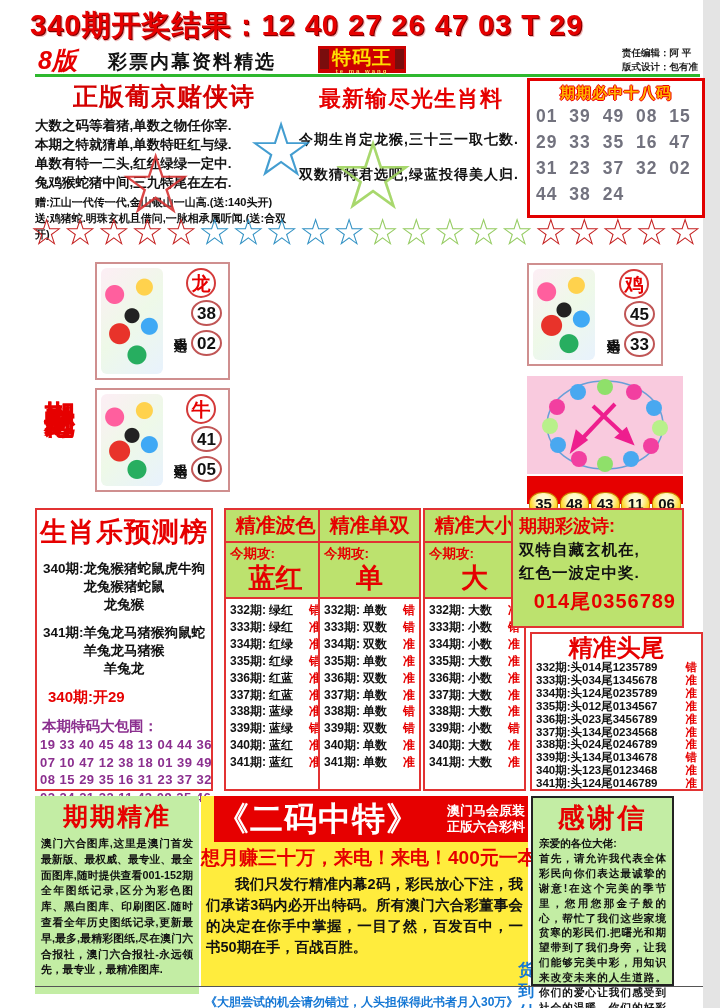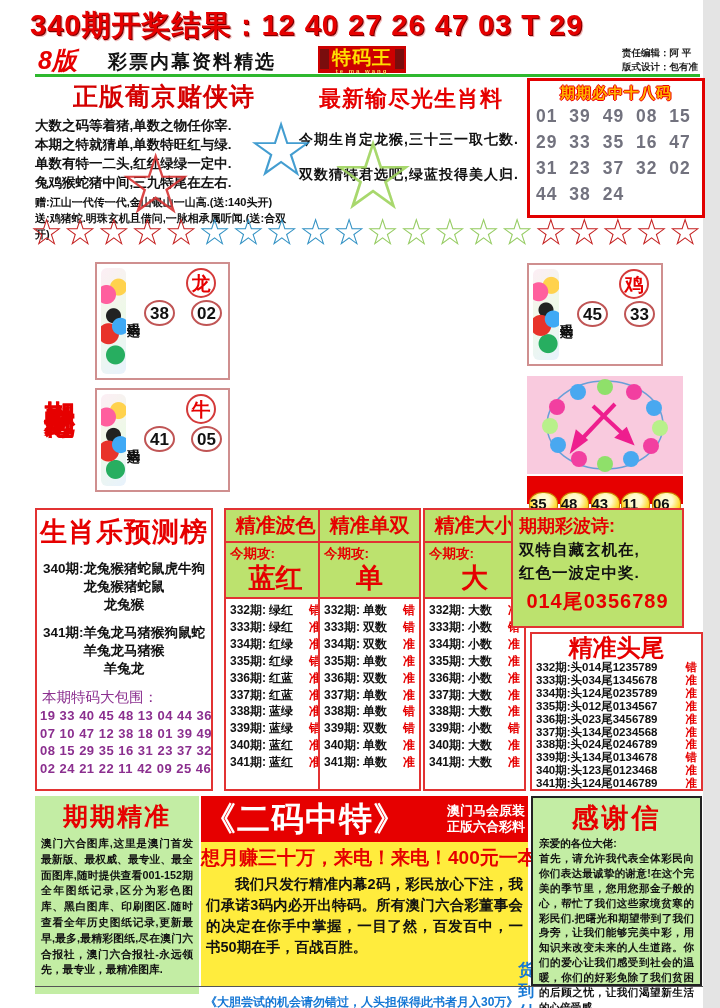--- a/index.html
+++ b/index.html
@@ -59,75 +59,75 @@
       radial-gradient(circle at 30% 62%, #e8332a 0 10px, transparent 11px),
       radial-gradient(circle at 58% 82%, #27ae60 0 9px, transparent 10px),
       radial-gradient(circle at 50% 45%, #222 0 7px, transparent 8px),
       linear-gradient(135deg,#fdeef5 0%,#eef9e8 50%,#e8f2fd 100%); }
   .card-right { flex:1; display:flex; flex-direction:column; align-items:flex-end; padding-right:2px; }
   .name-circle { width:30px; height:30px; border:2px solid #d43a3a; border-radius:50%; color:#e60000;
     font-size:19px; font-weight:bold; text-align:center; line-height:27px; margin-right:6px; }
   .lucky-row { display:flex; align-items:center; margin-top:2px; }
   .lucky-label { writing-mode:vertical-rl; text-orientation:upright; font-size:13px; font-weight:bold;
     color:#111; line-height:15px; margin-right:3px; letter-spacing:0; }
-  .num-col { display:flex; flex-direction:row; gap:16px; }
+  .num-col { display:flex; flex-direction:column; gap:4px; }
   .num-circle { min-width:31px; height:26px; border:2px solid #c05555; border-radius:50%; font-size:17px;
     font-weight:bold; color:#111; text-align:center; line-height:23px; padding:0 2px; }
   .pink-box { position:absolute; left:527px; top:376px; width:156px; height:98px; background:#f9cade; }
   .clock-strip { position:absolute; left:527px; top:476px; width:156px; height:28px; background:#e60000;
     display:flex; align-items:center; justify-content:space-between; padding:0 2px; }
   .badge { width:29px; height:24px; background:radial-gradient(circle at 50% 35%,#fffbd0 0 30%,#ffd829 70%,#f0a000 100%);
     border:1px solid #c87d00; border-radius:46% 46% 40% 40%; font-size:15px; font-weight:bold; color:#111;
-    text-align:left; line-height:22px;margin-top:28px; }
+    text-align:center; line-height:22px;margin-top:28px; }
 
   
   .pred-left { position:absolute; left:35px; top:508px; width:178px; height:283px; border:2px solid #e23333;
     background:#fff; padding:4px 3px; }
   .sx-title { font-size:27px; font-weight:bold; color:#e60000; text-align:center; letter-spacing:1px; }
   .sx-group { margin-top:10px; font-size:13.5px; font-weight:bold; color:#111; text-align:center; line-height:18px; }
   .sx-open { margin-top:10px; font-size:15px; font-weight:bold; color:#e60000; padding-left:8px; }
-  .bw-title { margin-top:10px; font-size:14.5px; font-weight:normal; color:#8b2f8f; padding-left:2px; }
+  .bw-title { margin-top:10px; font-size:14.5px; font-weight:bold; color:#8b2f8f; padding-left:2px; }
   .bw-row { font-size:13px; font-weight:bold; color:#8b2f8f; line-height:17.5px; white-space:nowrap; letter-spacing:.5px; }
 
   .pcol { position:absolute; top:508px; width:103px; height:283px; border:2px solid #e23333; background:#fff; }
   .pcol.c1 { left:224px; } .pcol.c2 { left:318px; } .pcol.c3 { left:423px; }
   .pcol-head { background:#bce26e; border-bottom:2px solid #e23333; padding:2px 0 4px; }
   .pcol-title { font-size:20px; font-weight:bold; color:#e60000; text-align:center; border-bottom:2px solid #e23333; padding-bottom:2px; }
   .attack-label { font-size:13.5px; font-weight:bold; color:#e60000; padding-left:4px; margin-top:2px; }
   .attack-value { font-size:27px; font-weight:bold; color:#e60000; text-align:center; line-height:30px; }
   .rows { padding:3px 4px 0; }
   .prow { display:flex; font-size:12px; font-weight:bold; color:#111; line-height:16.9px; white-space:nowrap; }
   .prow .v { margin-left:3px; }
   .prow .r { margin-left:auto; color:#e60000; }
 
   .wave-poem { position:absolute; left:511px; top:508px; width:173px; height:120px; background:#bce26e;
     border:2px solid #e23333; padding:4px 6px; }
   .wp-title { font-size:18px; font-weight:bold; color:#e60000; }
   .wp-line { font-size:15.5px; font-weight:bold; color:#111; line-height:23px; letter-spacing:1px; }
-  .wp-code { font-size:20px; font-weight:bold; color:#e60000; text-align:center; margin-top:4px; letter-spacing:1px; }
+  .wp-code { font-size:20px; font-weight:bold; color:#e60000; text-align:right; margin-top:4px; letter-spacing:1px; }
   .toutail { position:absolute; left:530px; top:632px; width:173px; height:159px; border:2px solid #e23333;
     background:#fff; padding:1px 4px; }
   .tt-title { font-size:24px; font-weight:bold; color:#e60000; text-align:center; line-height:26px; }
   .trow { display:flex; font-size:11.5px; font-weight:bold; color:#111; line-height:12.9px; white-space:nowrap; }
   .trow .r { margin-left:auto; color:#e60000; }
 
   
   .bot-left { position:absolute; left:35px; top:796px; width:164px; height:198px; background:#c3eda4; padding:4px 6px; }
   .bl-title { font-size:25px; font-weight:bold; color:#e60000; text-align:center; letter-spacing:2px; }
   .bl-body { margin-top:3px; font-size:10.8px; font-weight:bold; color:#111; line-height:15.8px; text-align:justify; }
   .bot-mid { position:absolute; left:201px; top:796px; width:327px; height:190px; background:#ffec3d; }
-  .banner { position:relative; height:46px; background:#e60000; display:flex; align-items:center; }
+  .banner { position:relative; height:46px; background:#e60000; display:flex; align-items:center;margin-left:13px; }
   .banner-main { color:#fff; font-size:33px; font-weight:bold; letter-spacing:1px; padding-left:2px; white-space:nowrap; }
   .banner-side { margin-left:auto; padding-right:3px; color:#fff; font-size:13px; font-weight:bold; line-height:16px; white-space:nowrap; }
   .hotline { margin-top:3px; text-align:center; font-size:19px; font-weight:bold; color:#e60000; white-space:nowrap; }
   .mid-body { padding:3px 5px 0; font-size:14.5px; font-weight:bold; color:#111; line-height:21px; text-indent:2em; text-align:justify; }
   .mid-foot { display:flex; align-items:center; padding:2px 4px 0; }
   .foot-note { font-size:12px; font-weight:bold; color:#1577d4; white-space:nowrap; }
   .cod { margin-left:auto; font-size:16px; font-weight:bold; color:#1577d4; letter-spacing:1px; }
-  .bot-right { position:absolute; left:531px; top:796px; width:171px; height:190px; background:#c3eda4;
+  .bot-right { position:absolute; left:531px; top:796px; width:143px; height:190px; background:#c3eda4;
     border:2px solid #222; padding:2px 6px; }
   .br-title { font-size:27px; font-weight:bold; color:#e60000; text-align:center; letter-spacing:3px; }
   .br-body { font-size:10.6px; font-weight:bold; color:#111; line-height:14.9px; text-align:justify; white-space:pre-line; }
   .bottom-rule { position:absolute; left:35px; top:986px; width:668px; height:1px; background:#555; }
 </style>
 </head>
 <body>
 
 <div class="page">
   <div class="edge"></div>
@@ -350,20 +350,21 @@
     <div>340期:龙兔猴猪蛇鼠虎牛狗</div>
         <div>龙兔猴猪蛇鼠</div>
         <div>龙兔猴</div>
       </div>
     <div class="sx-group">
 
     <div>341期:羊兔龙马猪猴狗鼠蛇</div>
         <div>羊兔龙马猪猴</div>
         <div>羊兔龙</div>
       </div>
+    <div class="sx-open">340期:开29</div>
     <div class="bw-title">本期特码大包围：</div>
     <div>
 
     <div class="bw-row">19 33 40 45 48 13 04 44 36</div>
         <div class="bw-row">07 10 47 12 38 18 01 39 49</div>
         <div class="bw-row">08 15 29 35 16 31 23 37 32</div>
         <div class="bw-row">02 24 21 22 11 42 09 25 46</div>
       </div>
   </div>
 

